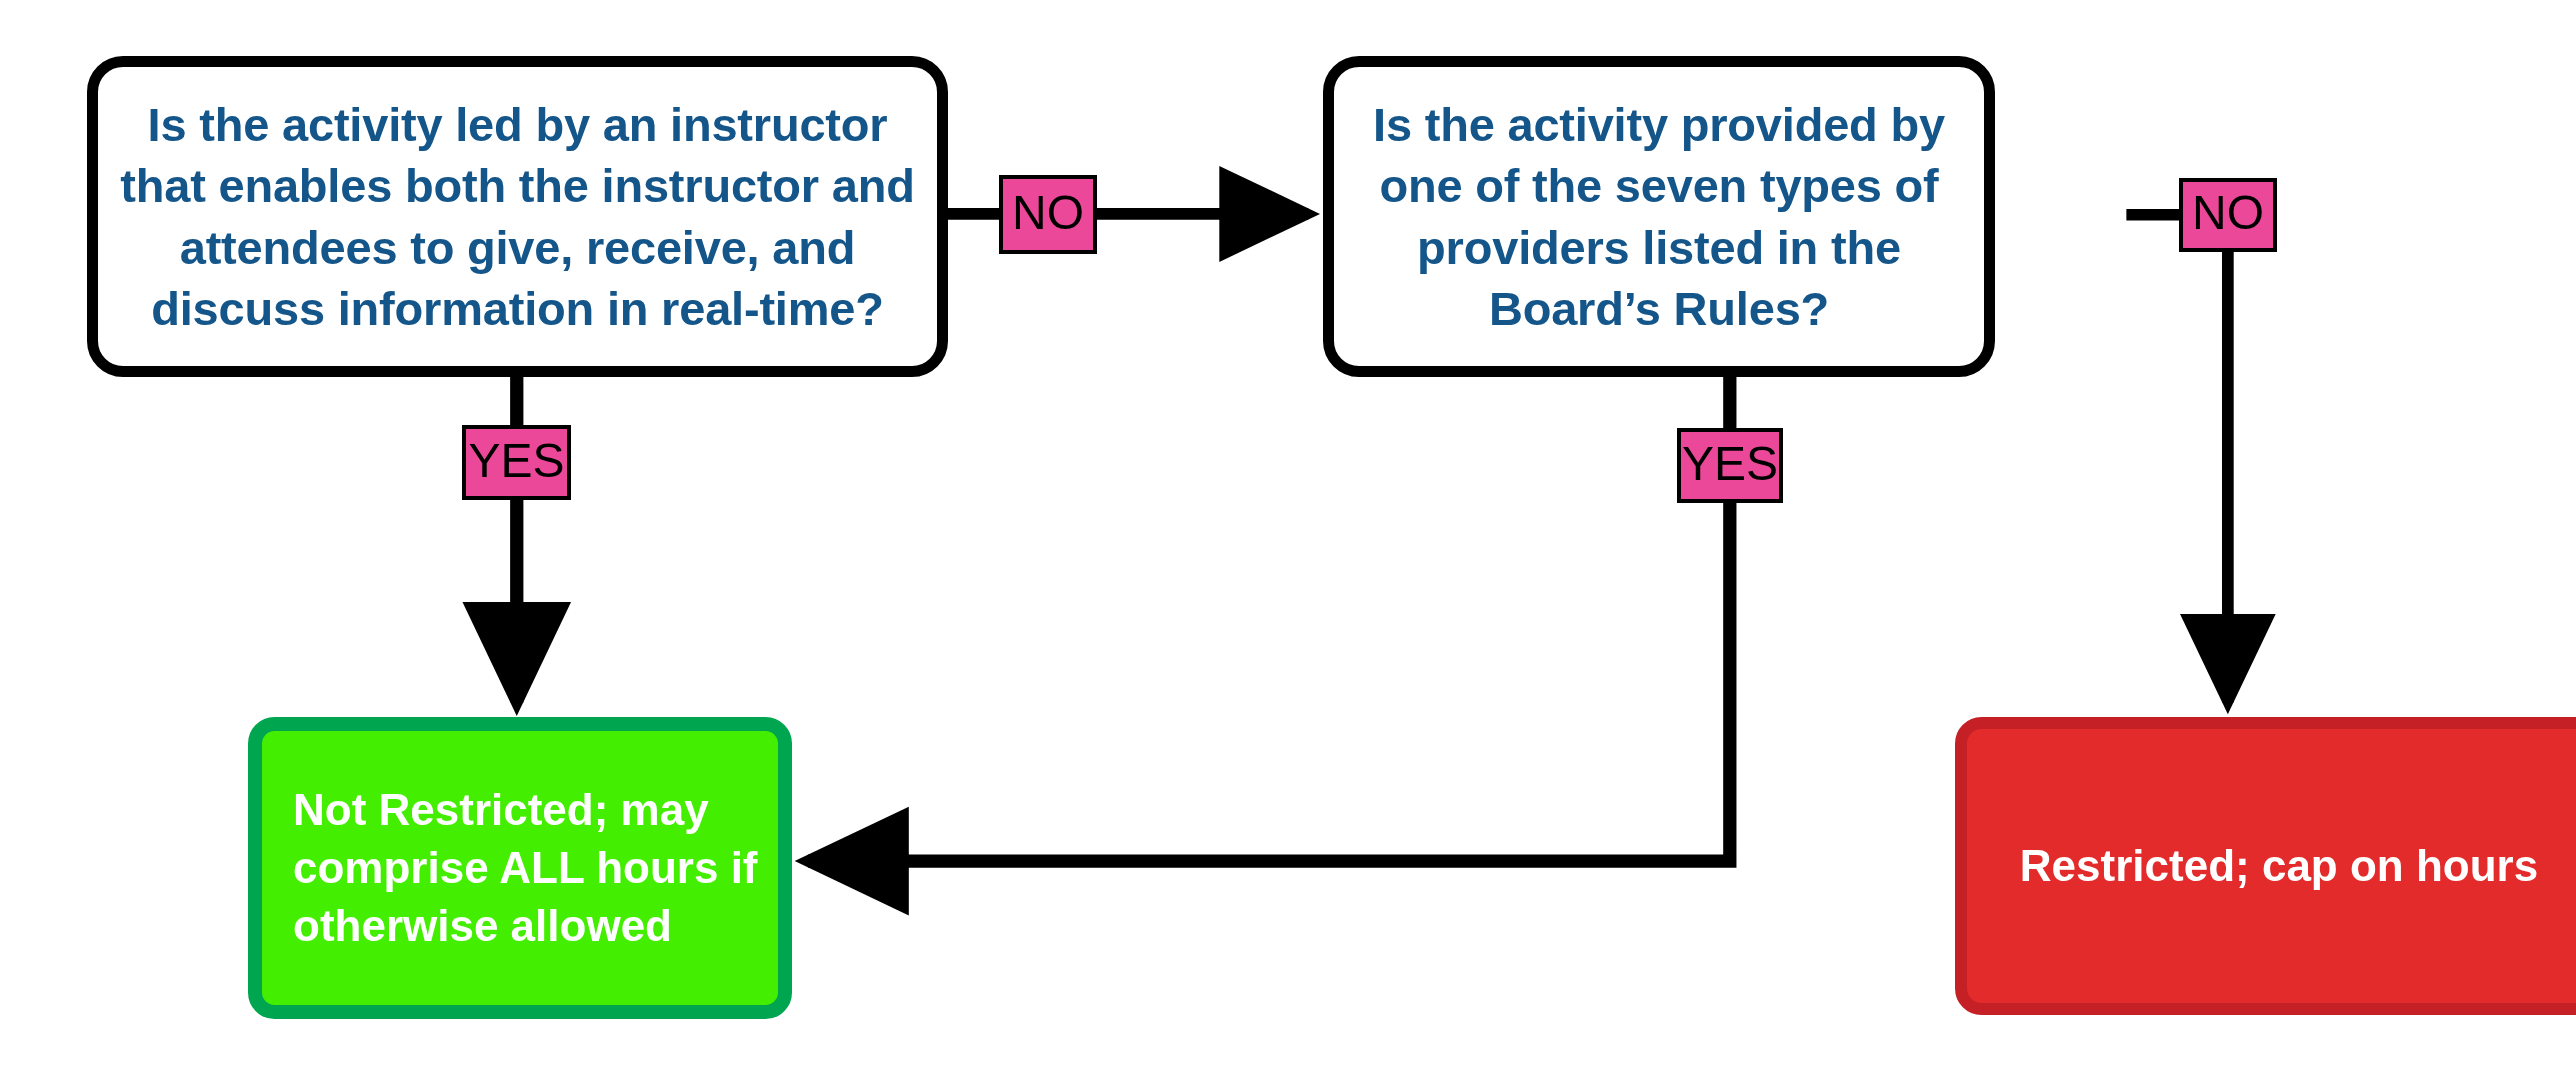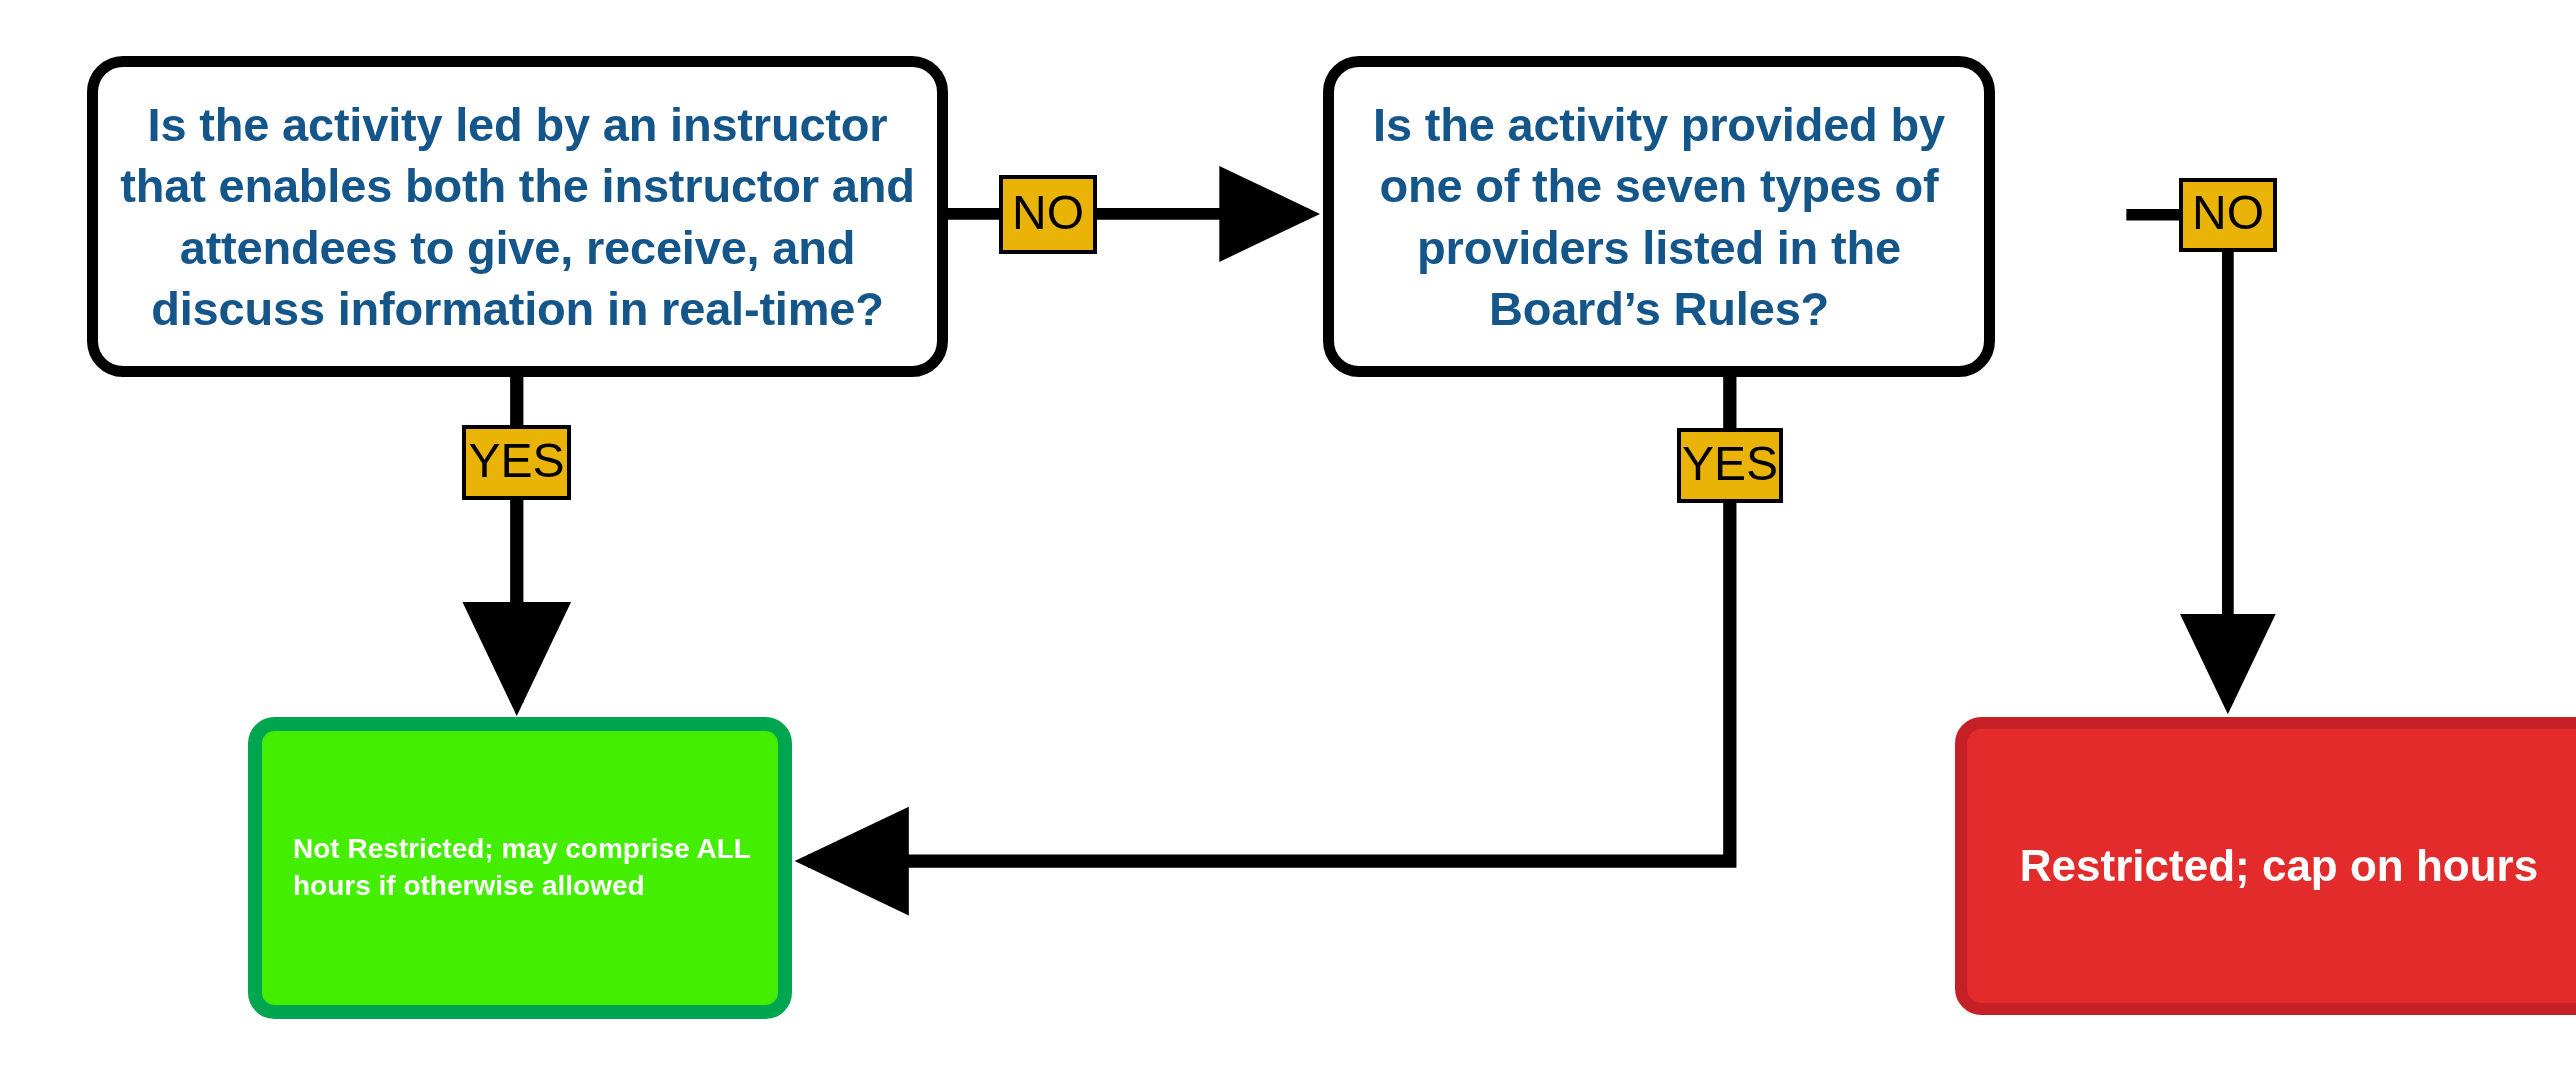--- a/index.html
+++ b/index.html
@@ -62,39 +62,39 @@
     font-weight: bold;
     color: #ffffff;
     line-height: 1.32;
   }
   #node-allowed {
     left: 248px; top: 717px;
     width: 544px; height: 302px;
     background: #44ee00;
     border: 14px solid #00a550;
     border-radius: 26.5px;
-    font-size: 28px;
+    font-size: 44px;
     justify-content: flex-start;
     text-align: left;
   }
   #node-allowed .node-text { padding-left: 31px; }
   #node-restricted {
     left: 1955px; top: 717px;
     width: 648px; height: 298px;
     background: #e42b2b;
     border: 12.5px solid #c42026;
     border-radius: 26.5px;
     font-size: 44px;
   }
 
   
   .edge-label {
     position: absolute;
     box-sizing: border-box;
-    background: #eab308;
+    background: #ec4899;
     border: 4.7px solid #000000;
     display: flex;
     align-items: center;
     justify-content: center;
     color: #000000;
     font-size: 48px;
     font-weight: normal;
     line-height: 1;
     z-index: 5;
   }

